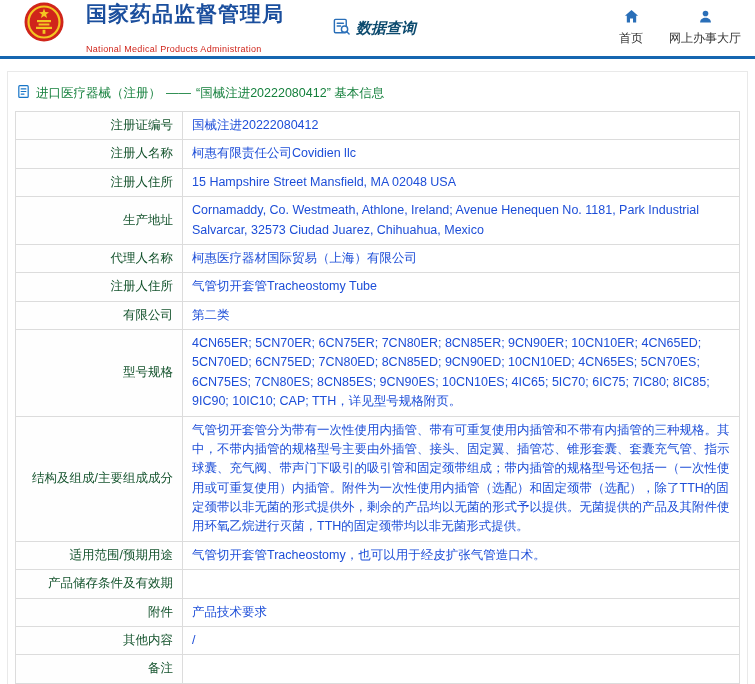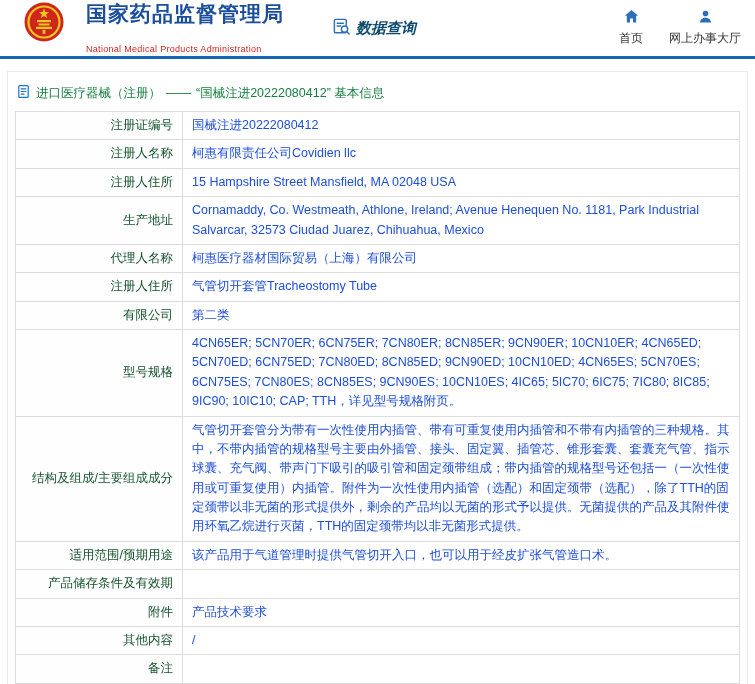--- a/index.html
+++ b/index.html
@@ -189,21 +189,21 @@
       <tr>
           <td class="lbl">型号规格</td>
           <td class="val">4CN65ER; 5CN70ER; 6CN75ER; 7CN80ER; 8CN85ER; 9CN90ER; 10CN10ER; 4CN65ED; 5CN70ED; 6CN75ED; 7CN80ED; 8CN85ED; 9CN90ED; 10CN10ED; 4CN65ES; 5CN70ES; 6CN75ES; 7CN80ES; 8CN85ES; 9CN90ES; 10CN10ES; 4IC65; 5IC70; 6IC75; 7IC80; 8IC85; 9IC90; 10IC10; CAP; TTH，详见型号规格附页。</td>
         </tr>
       <tr>
           <td class="lbl">结构及组成/主要组成成分</td>
           <td class="val">气管切开套管分为带有一次性使用内插管、带有可重复使用内插管和不带有内插管的三种规格。其中，不带内插管的规格型号主要由外插管、接头、固定翼、插管芯、锥形套囊、套囊充气管、指示球囊、充气阀、带声门下吸引的吸引管和固定颈带组成；带内插管的规格型号还包括一（一次性使用或可重复使用）内插管。附件为一次性使用内插管（选配）和固定颈带（选配），除了TTH的固定颈带以非无菌的形式提供外，剩余的产品均以无菌的形式予以提供。无菌提供的产品及其附件使用环氧乙烷进行灭菌，TTH的固定颈带均以非无菌形式提供。</td>
         </tr>
       <tr>
           <td class="lbl">适用范围/预期用途</td>
-          <td class="val">该产品用于气道管理时提供气管切开入口，也可以用于经皮扩张气管造口术。</td>
+          <td class="val">气管切开套管Tracheostomy，也可以用于经皮扩张气管造口术。</td>
         </tr>
       <tr>
           <td class="lbl">产品储存条件及有效期</td>
           <td class="val"></td>
         </tr>
       <tr>
           <td class="lbl">附件</td>
           <td class="val">产品技术要求</td>
         </tr>
       <tr>

